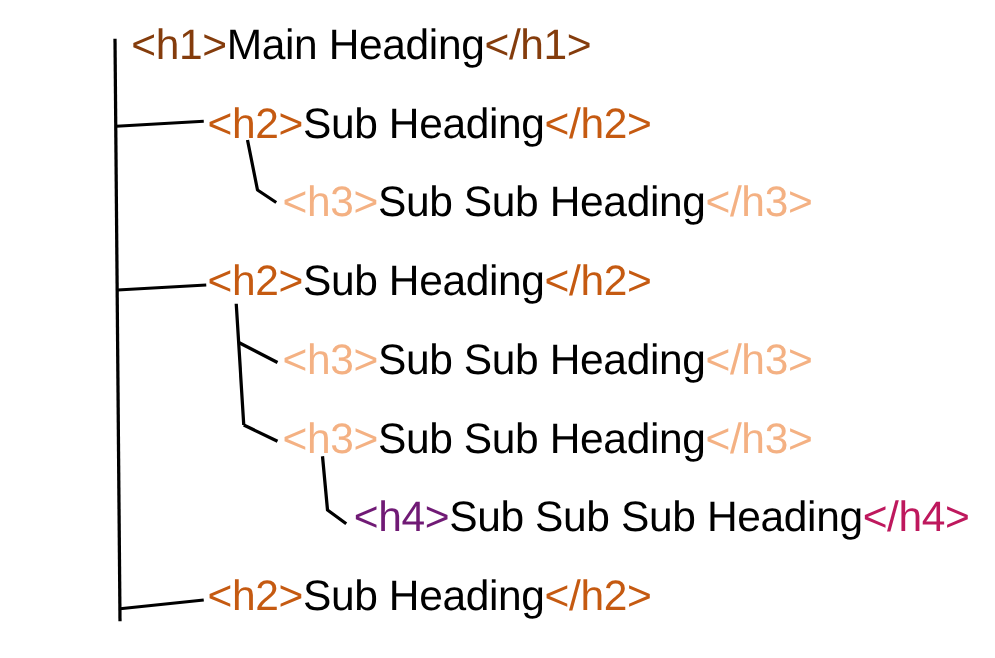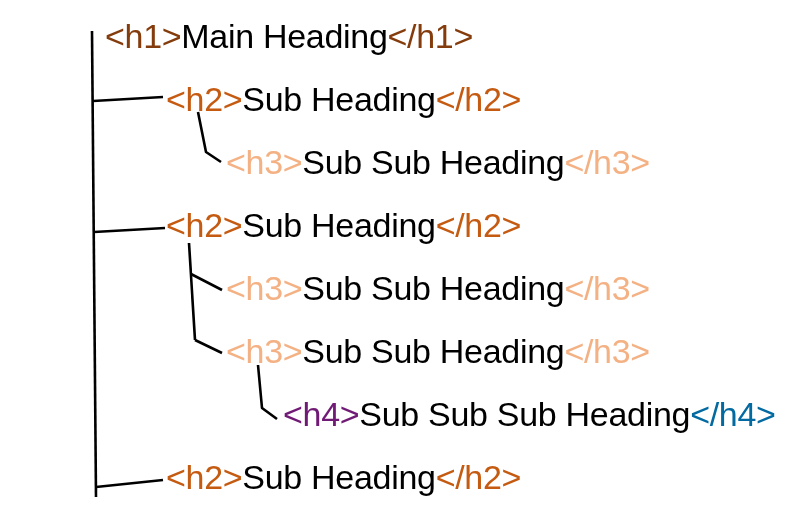--- a/index.html
+++ b/index.html
@@ -54,16 +54,16 @@
       <polyline points="195,340 222,353" fill="none" stroke="#000000" stroke-width="2.6" stroke-linejoin="round"></polyline>
       <polyline points="258,365 262,408 277,419" fill="none" stroke="#000000" stroke-width="2.6" stroke-linejoin="round"></polyline>
     </svg>
   <div id="rows">
       <div class="row" style="left: 105px; top: 14px;"><span class="tag" style="color: rgb(132, 60, 12);">&lt;h1&gt;</span><span class="txt">Main Heading</span><span class="tag" style="color: rgb(132, 60, 12);">&lt;/h1&gt;</span></div>
       <div class="row" style="left: 166px; top: 77px;"><span class="tag" style="color: rgb(197, 90, 17);">&lt;h2&gt;</span><span class="txt">Sub Heading</span><span class="tag" style="color: rgb(197, 90, 17);">&lt;/h2&gt;</span></div>
       <div class="row" style="left: 226px; top: 140px;"><span class="tag" style="color: rgb(244, 177, 131);">&lt;h3&gt;</span><span class="txt">Sub Sub Heading</span><span class="tag" style="color: rgb(244, 177, 131);">&lt;/h3&gt;</span></div>
       <div class="row" style="left: 166px; top: 203px;"><span class="tag" style="color: rgb(197, 90, 17);">&lt;h2&gt;</span><span class="txt">Sub Heading</span><span class="tag" style="color: rgb(197, 90, 17);">&lt;/h2&gt;</span></div>
       <div class="row" style="left: 226px; top: 266px;"><span class="tag" style="color: rgb(244, 177, 131);">&lt;h3&gt;</span><span class="txt">Sub Sub Heading</span><span class="tag" style="color: rgb(244, 177, 131);">&lt;/h3&gt;</span></div>
       <div class="row" style="left: 226px; top: 329px;"><span class="tag" style="color: rgb(244, 177, 131);">&lt;h3&gt;</span><span class="txt">Sub Sub Heading</span><span class="tag" style="color: rgb(244, 177, 131);">&lt;/h3&gt;</span></div>
-      <div class="row" style="left: 283px; top: 392px;"><span class="tag" style="color: #701a75;">&lt;h4&gt;</span><span class="txt">Sub Sub Sub Heading</span><span class="tag" style="color: #0369a1;">&lt;/h4&gt;</span></div>
+      <div class="row" style="left: 283px; top: 392px;"><span class="tag" style="color: #701a75;">&lt;h4&gt;</span><span class="txt">Sub Sub Sub Heading</span><span class="tag" style="color: #be185d;">&lt;/h4&gt;</span></div>
       <div class="row" style="left: 166px; top: 455px;"><span class="tag" style="color: rgb(197, 90, 17);">&lt;h2&gt;</span><span class="txt">Sub Heading</span><span class="tag" style="color: rgb(197, 90, 17);">&lt;/h2&gt;</span></div>
     </div>
 </div>
 
 </body></html>

